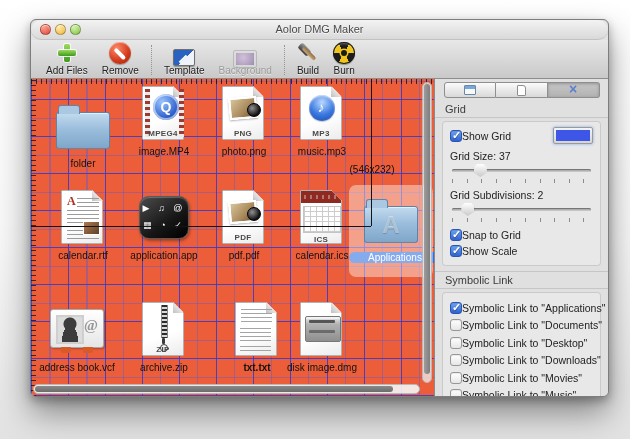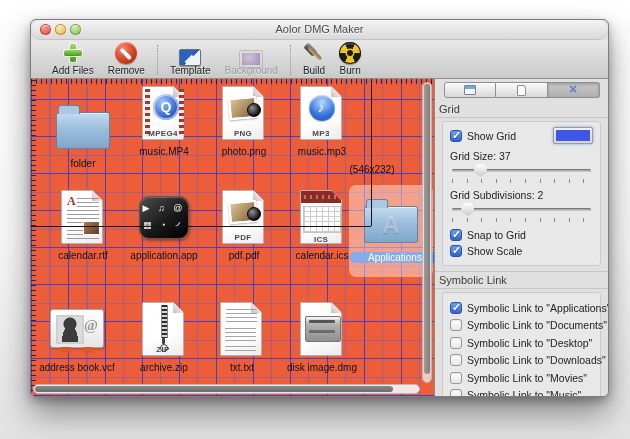--- a/index.html
+++ b/index.html
@@ -31,21 +31,21 @@
   .light.yellow { background:radial-gradient(circle at 35% 30%, #ffe9a8, #efb52f); }
   .light.green  { background:radial-gradient(circle at 35% 30%, #d2f0a8, #7fc340); }
   .title {
     position:absolute; left:0; right:0; top:3px; text-align:center;
     font-size:11px; color:#4a4a4a; text-shadow:0 1px 0 rgba(255,255,255,.8);
   }
 
   
   .toolbar {
     height:39px; flex:0 0 39px; display:flex; align-items:stretch;
-    padding:2px 4px 0 14px;
+    padding:2px 4px 0 8px;
     background:linear-gradient(#e8e8e8,#c9c9c9);
     border-bottom:1px solid #8d8d8d;
   }
   .tb-item { display:flex; flex-direction:column; align-items:center; justify-content:flex-end;
              margin:0 7px; padding-bottom:2px; }
   .tb-icon { width:22px; height:22px; position:relative; margin-bottom:1px; }
   .tb-label { font-size:10px; color:#222; text-shadow:0 1px 0 rgba(255,255,255,.6); white-space:nowrap; }
   .tb-item.disabled .tb-label { color:#9b9b9b; }
   .tb-item.disabled .tb-icon { opacity:.5; }
   .tb-sep { border-left:1px dotted #949494; margin:3px 5px; }
@@ -258,27 +258,27 @@
   .seg-btn { width:52px; height:16px; border:1px solid #8f8f8f; border-left:none;
     background:linear-gradient(#fbfbfb,#d9d9d9); display:flex; align-items:center; justify-content:center; }
   .seg-btn:first-child { border-left:1px solid #8f8f8f; border-radius:3px 0 0 3px; }
   .seg-btn:last-child { border-radius:0 3px 3px 0; }
   .seg-btn.active { background:linear-gradient(#c6c6c6,#b2b2b2); box-shadow:inset 0 1px 3px rgba(0,0,0,.25); }
   .tic-window-icon { width:12px; height:10px; border:1px solid #6888a8; border-radius:1px;
     background:linear-gradient(180deg,#79a8d8 0 3px, #f8f8f8 3px); }
   .tic-document-icon { width:9px; height:11px; background:#fff; border:1px solid #8f8f8f; border-radius:1px 3px 1px 1px; }
   .tic-cross-icon::before { content:'×'; color:#5b7fd0; font-size:14px; font-weight:bold; line-height:10px; }
 
-  .section-title { font-size:11px; color:#3c3c3c; padding:2px 4px 2px; border-bottom:1px solid #c6c6c6; }
+  .section-title { font-size:11px; color:#3c3c3c; padding:2px 10px 2px; border-bottom:1px solid #c6c6c6; }
   .section-title.second { border-top:1px solid #c6c6c6; margin-top:2px; }
   .groupbox { margin:3px 7px 3px; padding:5px 7px 6px; background:rgba(255,255,255,.28);
     border:1px solid rgba(0,0,0,.13); border-radius:4px; }
 
   .row-between { display:flex; align-items:center; justify-content:space-between; }
-  .check-row { display:flex; align-items:center; gap:5px; min-height:16px; }
+  .check-row { display:flex; align-items:center; min-height:16px; }
   .cb { width:12px; height:12px; flex:0 0 12px; border-radius:3px; position:relative;
     background:linear-gradient(#ffffff,#e6e6e6); border:1px solid #979797;
     box-shadow:inset 0 1px 1px rgba(0,0,0,.08); }
   .cb.checked { background:linear-gradient(#6ea3f0,#2f63cf); border-color:#2b55b0; }
   .cb.checked::after { content:'✓'; position:absolute; left:1px; top:-2px; color:#fff;
     font-size:11px; font-weight:bold; text-shadow:0 1px 1px rgba(0,0,0,.4); }
   .check-label { white-space:nowrap; }
 
   .colorwell { width:40px; height:17px; border:1px solid #9a9a9a; border-radius:2px; padding:2px;
     background:linear-gradient(#f4f4f4,#d5d5d5); box-shadow:0 0 3px rgba(110,160,230,.9); }
@@ -354,21 +354,21 @@
               <div class="art"></div>
             </div>
             <div class="clabel">folder</div>
           </div>
           <div class="citem" style="left: 91px; top: 6px;">
             <div class="gicon shape-page gi-mpeg4-video-icon">
               <div class="pg"></div>
               <div class="art"></div>
               <div class="gbadge">MPEG4</div>
             </div>
-            <div class="clabel">music.MP4</div>
+            <div class="clabel">image.MP4</div>
           </div>
           <div class="citem" style="left: 171px; top: 6px;">
             <div class="gicon shape-page gi-png-image-icon">
               <div class="pg"></div>
               <div class="art"></div>
               <div class="gbadge">PNG</div>
             </div>
             <div class="clabel">photo.png</div>
           </div>
           <div class="citem" style="left: 249px; top: 6px;">
@@ -425,21 +425,21 @@
             <div class="clabel">address book.vcf</div>
           </div>
           <div class="citem" style="left: 91px; top: 222px;">
             <div class="gicon shape-page gi-zip-archive-icon">
               <div class="pg"></div>
               <div class="art"></div>
               <div class="gbadge">ZIP</div>
             </div>
             <div class="clabel">archive.zip</div>
           </div>
-          <div class="citem" style="left: 169px; top: 222px;">
+          <div class="citem" style="left: 184px; top: 222px; font-weight: bold;">
             <div class="gicon shape-page gi-txt-document-icon">
               <div class="pg"></div>
               <div class="art"></div>
             </div>
             <div class="clabel">txt.txt</div>
           </div>
           <div class="citem" style="left: 249px; top: 222px;">
             <div class="gicon shape-page gi-dmg-disk-icon">
               <div class="pg"></div>
               <div class="art"></div>

